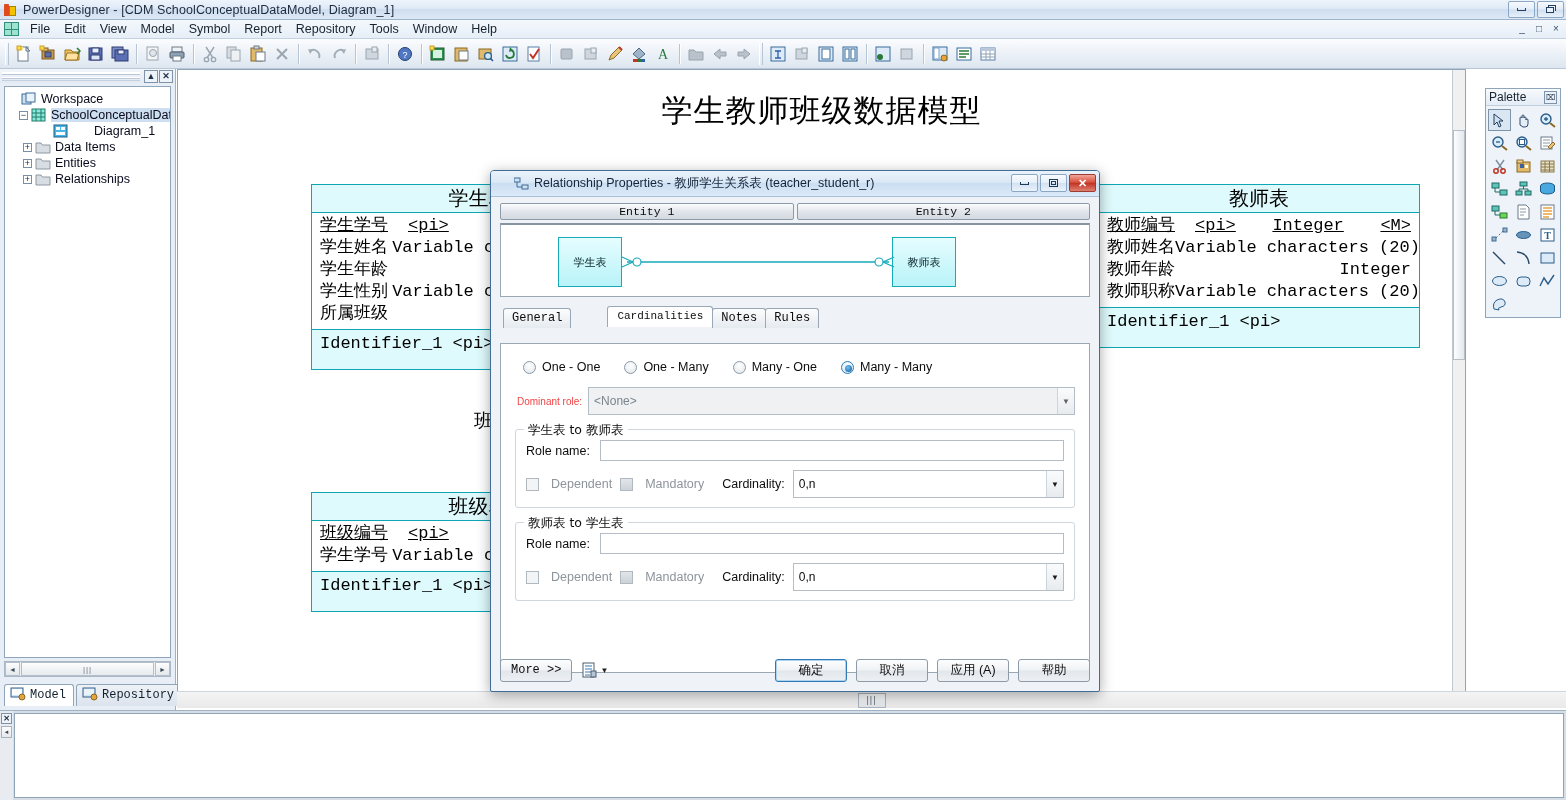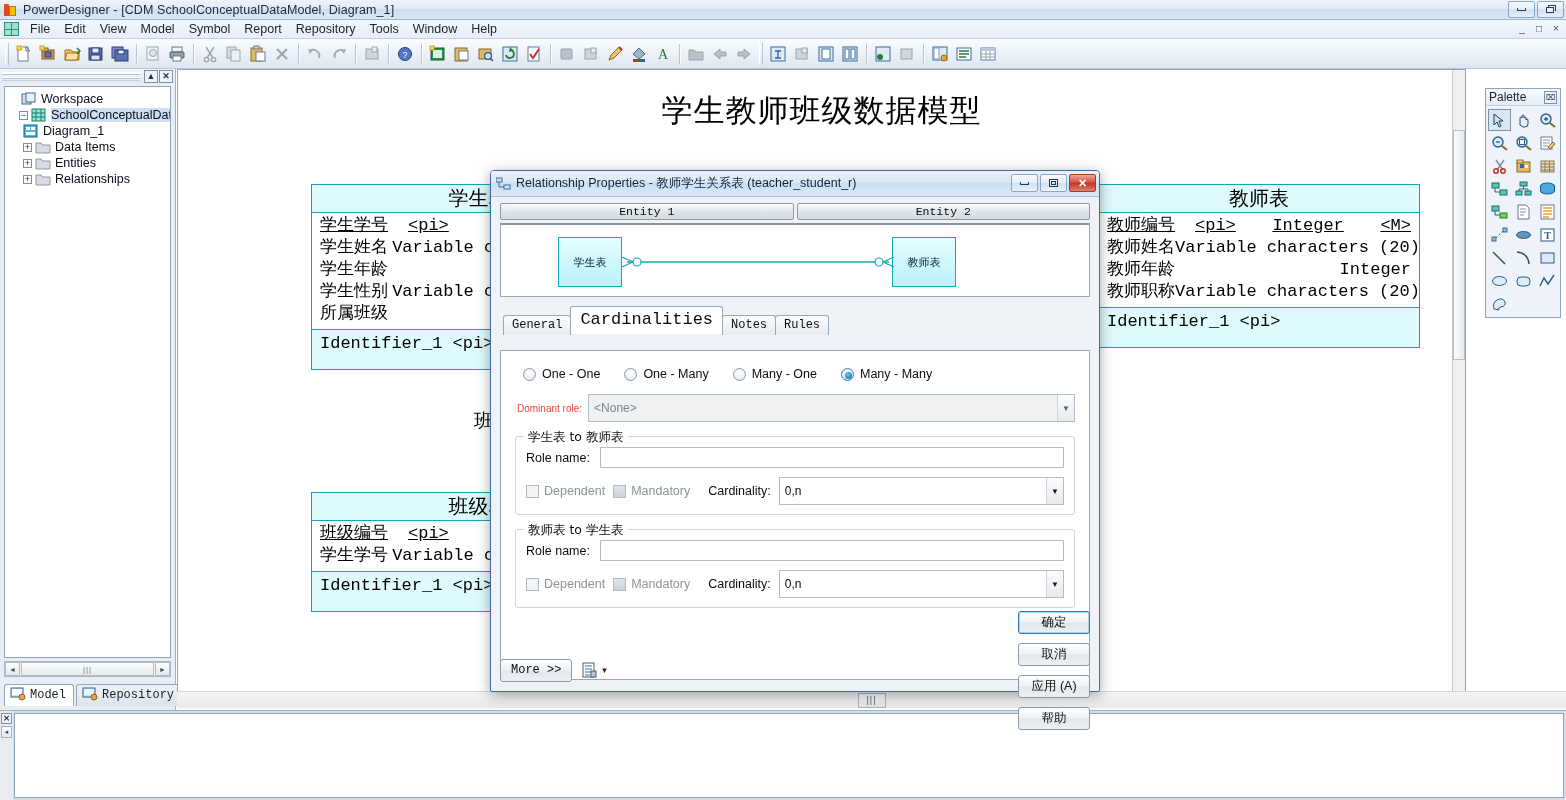--- a/index.html
+++ b/index.html
@@ -75,21 +75,21 @@
   .capbtn{
     width:14px;height:13px;margin-left:1px;border:1px solid #7e93a8;background:#eef3f9;
     display:flex;align-items:center;justify-content:center;font-size:9px;color:#1e3047;font-weight:bold;
   }
   #tree{
     position:absolute; left:4px; top:17px; right:4px; bottom:52px;
     background:#ffffff; border:1px solid #8ea5ba; overflow:hidden; padding:4px 0 0 0;
   }
   .tnode{ display:flex; align-items:center; height:16px; padding-left:4px; white-space:nowrap; font-size:12.5px;}
   .tnode.indent1{ padding-left:14px;}
-  .tnode.indent2{ padding-left:18px;}
+  .tnode.indent2{ padding-left:48px;gap:21px;}
   .expander{
     width:9px;height:9px;border:1px solid #7b8fa4;background:#fff;margin-right:3px;
     display:flex;align-items:center;justify-content:center;font-size:9px;line-height:7px;color:#0c2b4a;flex:none;
   }
   .tdash{ width:9px; margin-right:3px; flex:none; }
   .ticon{ width:16px;height:14px;margin-right:4px;flex:none;position:relative;}
   .tlabel{ overflow:hidden; text-overflow:clip; }
   .tnode.selected .tlabel{ background:#cddff0; }
   #tree-scroll-h{
     position:absolute; left:4px; right:4px; bottom:33px; height:16px;
@@ -183,21 +183,21 @@
   #output-panel .oarea{ position:absolute; left:14px; right:2px; top:2px; bottom:2px;
      background:#fff; border:1px solid #8ea5ba;}
 
   
   #dialog{
     position:absolute; left:490px; top:170px; width:610px; height:522px;
     background:#eff3f7; border:1px solid #3e6d98; border-radius:4px 4px 2px 2px;
     box-shadow:0 3px 14px rgba(0,0,0,.35);
   }
   #dlg-title{
-    height:26px; display:flex; align-items:center; padding:0 2px;
+    height:26px; display:flex; align-items:center; padding:0 20px;
     background:linear-gradient(to bottom,#eaf2fb 0%,#dbe8f6 45%,#cbdef2 50%,#dceaf8 100%);
     border-bottom:1px solid #a9c1d8; border-radius:3px 3px 0 0; position:relative;
   }
   #dlg-title .dicon{ width:15px;height:14px;margin:0 5px 0 3px; position:relative;flex:none;}
   #dlg-title-text{ font-size:12.5px; color:#13243a; }
   #dlg-wbtns{ position:absolute; right:3px; top:3px; display:flex; gap:2px;}
   .dwbtn{ width:27px;height:18px;border:1px solid #8ba7c4;border-radius:2px;
     background:linear-gradient(to bottom,#f8fbfe 0%,#e6eff9 48%,#d2e1f2 52%,#eaf2fb 100%);
     display:flex;align-items:center;justify-content:center;}
   .dwbtn.close{ border-color:#9c3d34;
@@ -225,21 +225,21 @@
     font-family:"DejaVu Sans", sans-serif; font-size:11px; color:#06232a;
   }
 
   .tabs-row{ display:flex; align-items:flex-end; margin-top:9px; padding-left:3px;}
   .dtab{
     font-family:"Liberation Mono", monospace; font-size:12px; color:#0c0c0c;
     padding:2px 8px 3px 8px; border:1px solid #9aa7b4; border-bottom:none;
     border-radius:3px 3px 0 0; background:linear-gradient(to bottom,#fbfcfd,#e6ebf0);
     margin-right:-1px; position:relative; top:1px;
   }
-  .dtab.active{ background:#ffffff; padding:3px 9px 5px 9px; top:0; z-index:2; font-size:17px;}
+  .dtab.active{ background:#ffffff; padding:3px 9px 5px 9px; top:0; z-index:2; font-size:11px;margin-left:37px;}
   #tab-page{
     background:#ffffff; border:1px solid #9aa7b4; height:330px; position:relative; padding:16px 14px 0 14px;margin-top:16px;
   }
   .radio-row{ display:flex; align-items:center; gap:24px; padding-left:8px; }
   .radio{ display:flex; align-items:center; gap:6px; font-size:12.5px; color:#0d0d0d;}
   .rdot{
     width:13px;height:13px;border-radius:50%;border:1px solid #8a99a8;
     background:radial-gradient(circle at 50% 35%,#ffffff,#dfe5ea); position:relative; flex:none;
   }
   .radio.on .rdot{ border-color:#2e7bb5; background:radial-gradient(circle at 50% 35%,#ffffff,#cfe4f4);}
@@ -260,34 +260,34 @@
   .combo.enabled .carat{ color:#1a1a1a; }
   .gbox{ border:1px solid #cfd6dd; border-radius:3px; margin-top:14px; padding:10px 10px 9px 10px; position:relative;}
   .gbox > .gtitle{
     position:absolute; top:-8px; left:8px; background:#fff; padding:0 4px;
     font-size:12.5px; color:#0d0d0d; font-family:"DejaVu Sans",sans-serif;
   }
   .gbox .rrow{ display:flex; align-items:center; gap:8px; }
   .gbox .rrow .rl{ width:66px; font-size:12.5px; color:#0d0d0d;}
   .textbox{ flex:1; height:21px; border:1px solid #b4bdc6; background:#fff; }
   .gbox .crow{ display:flex; align-items:center; gap:8px; margin-top:9px; }
-  .chk{ display:flex; align-items:center; gap:5px; font-size:12.5px; color:#8d949b;}
+  .chk{ display:flex; align-items:center; gap:12px; font-size:12.5px; color:#8d949b;}
   .cbox{ width:13px;height:13px;border:1px solid #b0b8c0;background:#f2f4f6; flex:none;}
   .cbox.shaded{ background:linear-gradient(to bottom,#e2e6ea,#ccd2d8);}
   .card-label{ margin-left:10px; font-size:12.5px; color:#0d0d0d;}
   #dlg-footer{ position:absolute; left:9px; right:9px; bottom:8px; height:26px; display:flex; align-items:center; }
   .btn{
     height:23px; min-width:72px; padding:0 10px; border:1px solid #8d9aa8; border-radius:3px;
     background:linear-gradient(to bottom,#fdfefe,#eff2f5 48%,#e2e7ec 52%,#edf0f3);
     display:flex; align-items:center; justify-content:center;
     font-size:12.5px; color:#0d0d0d;
   }
   .btn.mono{ font-family:"Liberation Mono", monospace; font-size:12px; }
   .btn.default{ border:1px solid #2f7ab5; box-shadow:0 0 0 1px #aed3ee inset; }
-  .footer-right{ margin-left:auto; display:flex; gap:9px;flex-direction:column; }
+  .footer-right{ margin-left:auto; display:flex; gap:9px; }
   #save-split{ display:flex; align-items:center; gap:3px; margin-left:10px;}
   #save-split .sicon{ width:15px;height:16px;position:relative;}
   #save-split .scarat{ font-size:8px; color:#222; }
 </style>
 </head>
 <body>
 
 <div id="titlebar">
   <div id="app-icon">
       <span class="a"></span>

